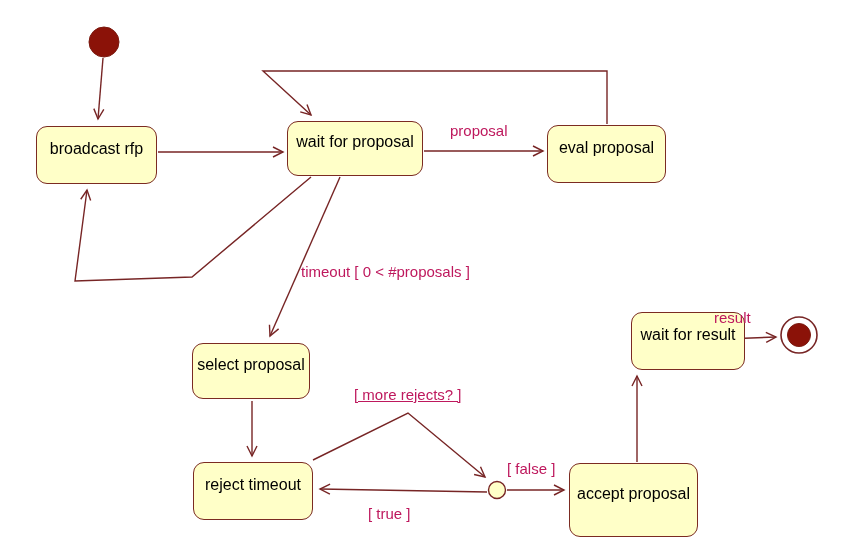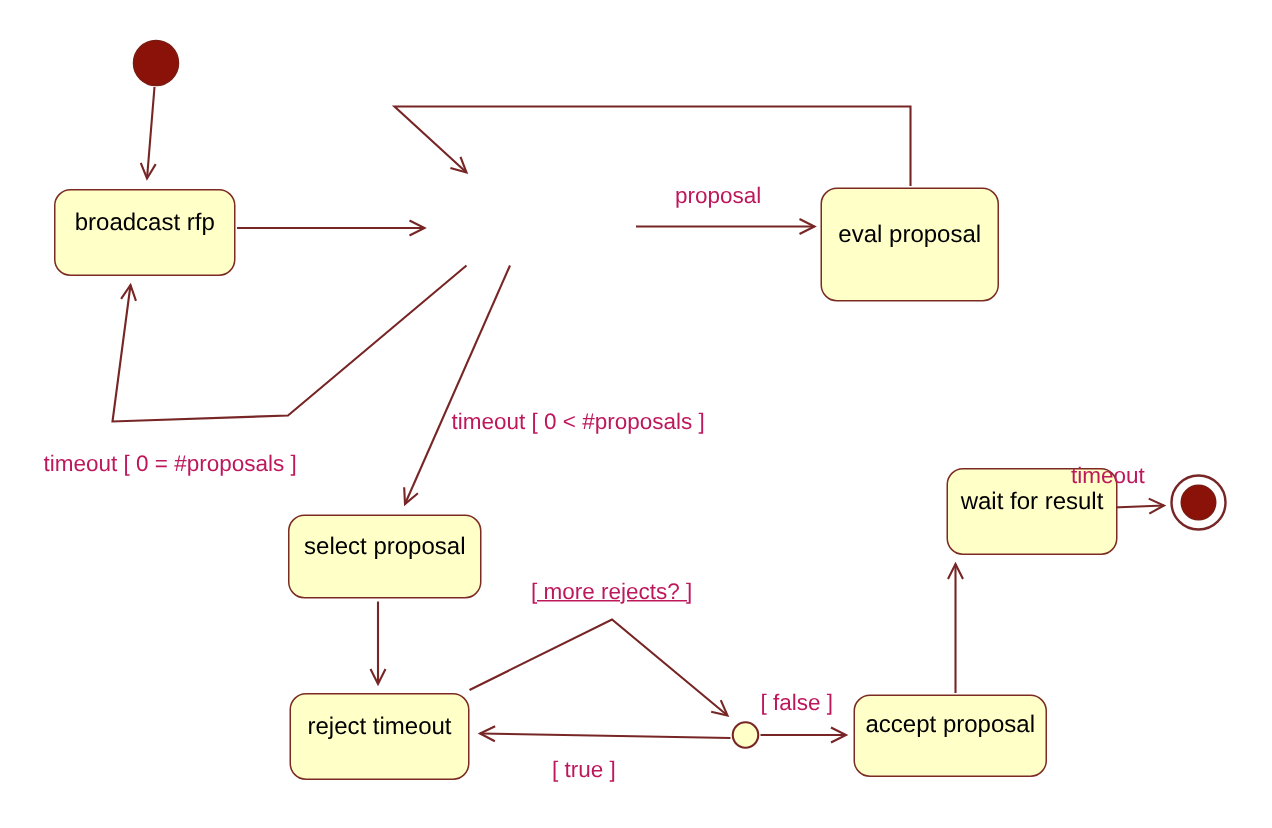--- a/index.html
+++ b/index.html
@@ -65,27 +65,27 @@
 
     <circle cx="104" cy="42" r="15" fill="#8b1208" stroke="#7b1a10" stroke-width="1"></circle>
     <g>
       <circle cx="799" cy="335" r="18" fill="#ffffff" stroke="#772525" stroke-width="1.6"></circle>
       <circle cx="799" cy="335" r="11.5" fill="#8b1208" stroke="#7b1a10" stroke-width="1"></circle>
     </g>
     <circle cx="497" cy="490" r="8.5" fill="#ffffc8" stroke="#772525" stroke-width="1.4"></circle>
   </svg>
 
   <div class="state" style="left:36px; top:126px; width:121px; height:58px;">broadcast rfp</div>
-  <div class="state" style="left:547px; top:125px; width:119px; height:76px;text-align:center;">eval proposal</div>
-  <div class="state" style="left:192px; top:343px; width:129px; height:56px;">select proposal</div>
+  <div class="state" style="left:287px; top:121px; width:136px; height:55px;">wait for proposal</div>
+  <div class="state" style="left:547px; top:125px; width:119px; height:58px;text-align:center;">eval proposal</div>
+  <div class="state" style="left:192px; top:343px; width:118px; height:56px;">select proposal</div>
   <div class="state" style="left:193px; top:462px; width:120px; height:58px;">reject timeout</div>
-  <div class="state" style="left:569px; top:463px; width:129px; height:55px;">accept proposal</div>
+  <div class="state" style="left:569px; top:463px; width:129px; height:74px;">accept proposal</div>
   <div class="state" style="left:583px; top:312px; width:114px; height:58px;margin-left:48px;">wait for result</div>
 
   <div class="elabel" style="left:450px; top:122px;">proposal</div>
-  <div class="elabel" style="left:29px; top:301px;">timeout [ 0 = #proposals ]</div>
-  <div class="elabel" style="left:301px; top:263px;margin-top:10px;">timeout [ 0 &lt; #proposals ]</div>
+  <div class="elabel" style="left:301px; top:263px;">timeout [ 0 &lt; #proposals ]</div>
   <div class="elabel" style="left:354px; top:386px;text-decoration:underline;">[ more rejects? ]</div>
   <div class="elabel" style="left:368px; top:505px;">[ true ]</div>
   <div class="elabel" style="left:507px; top:460px;">[ false ]</div>
-  <div class="elabel" style="left:714px; top:309px;">timeout</div>
+  <div class="elabel" style="left:714px; top:309px;">result</div>
 
 </div>
 
 </body></html>

